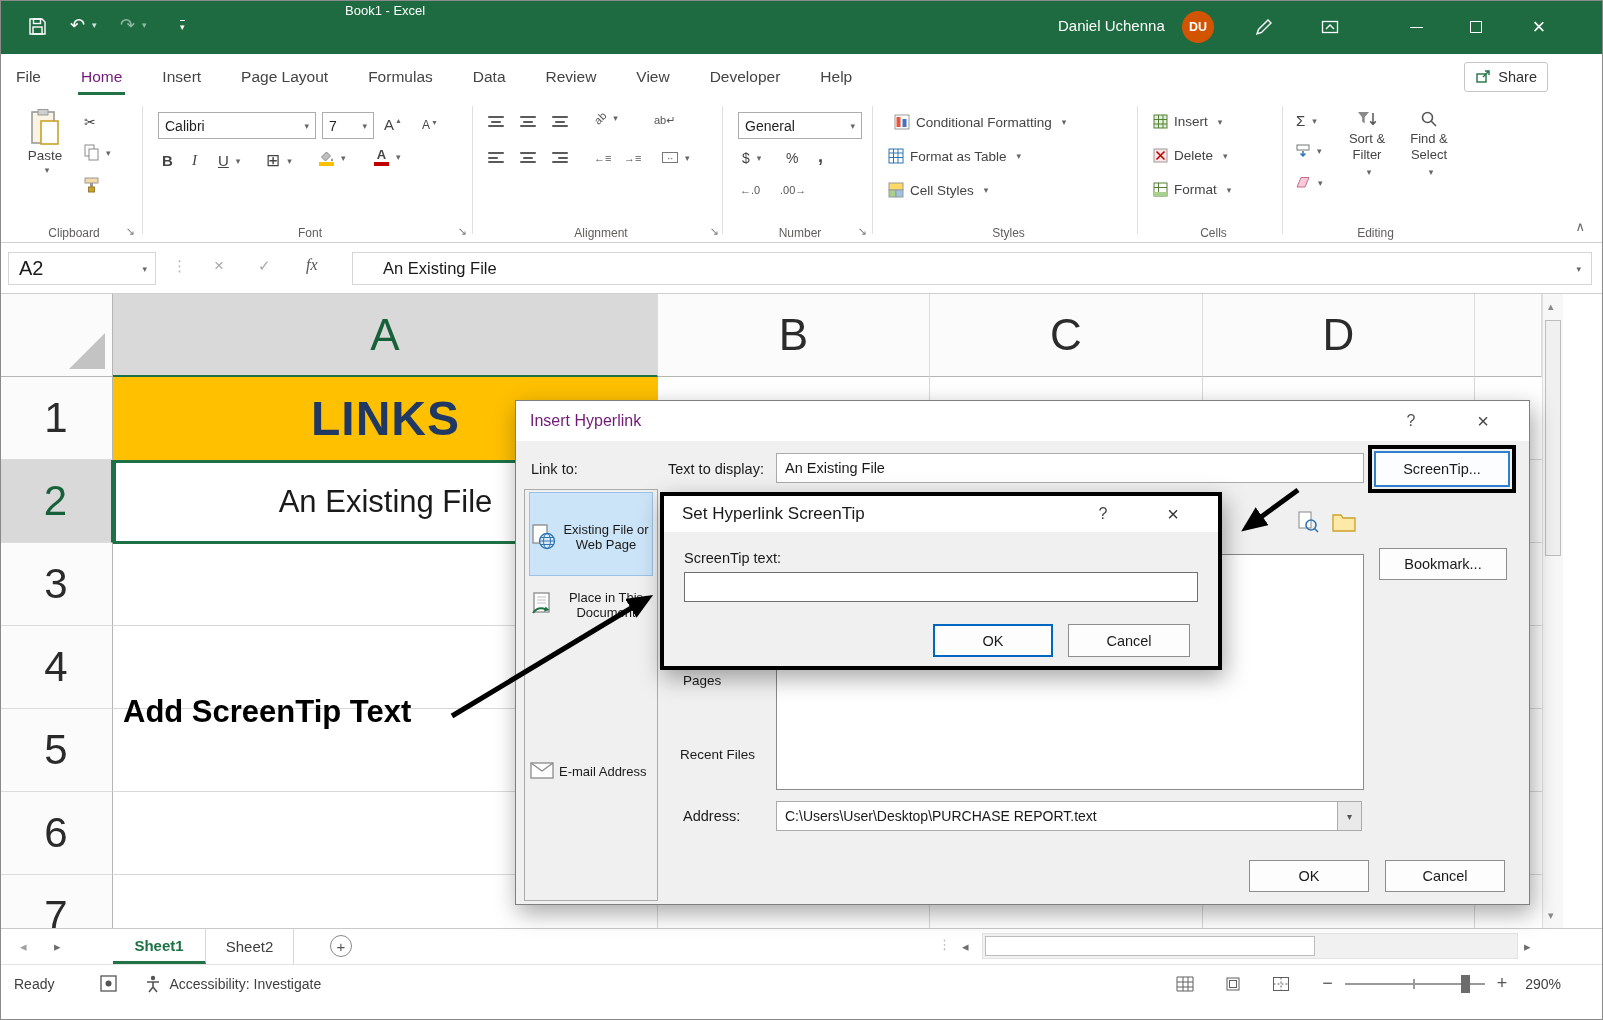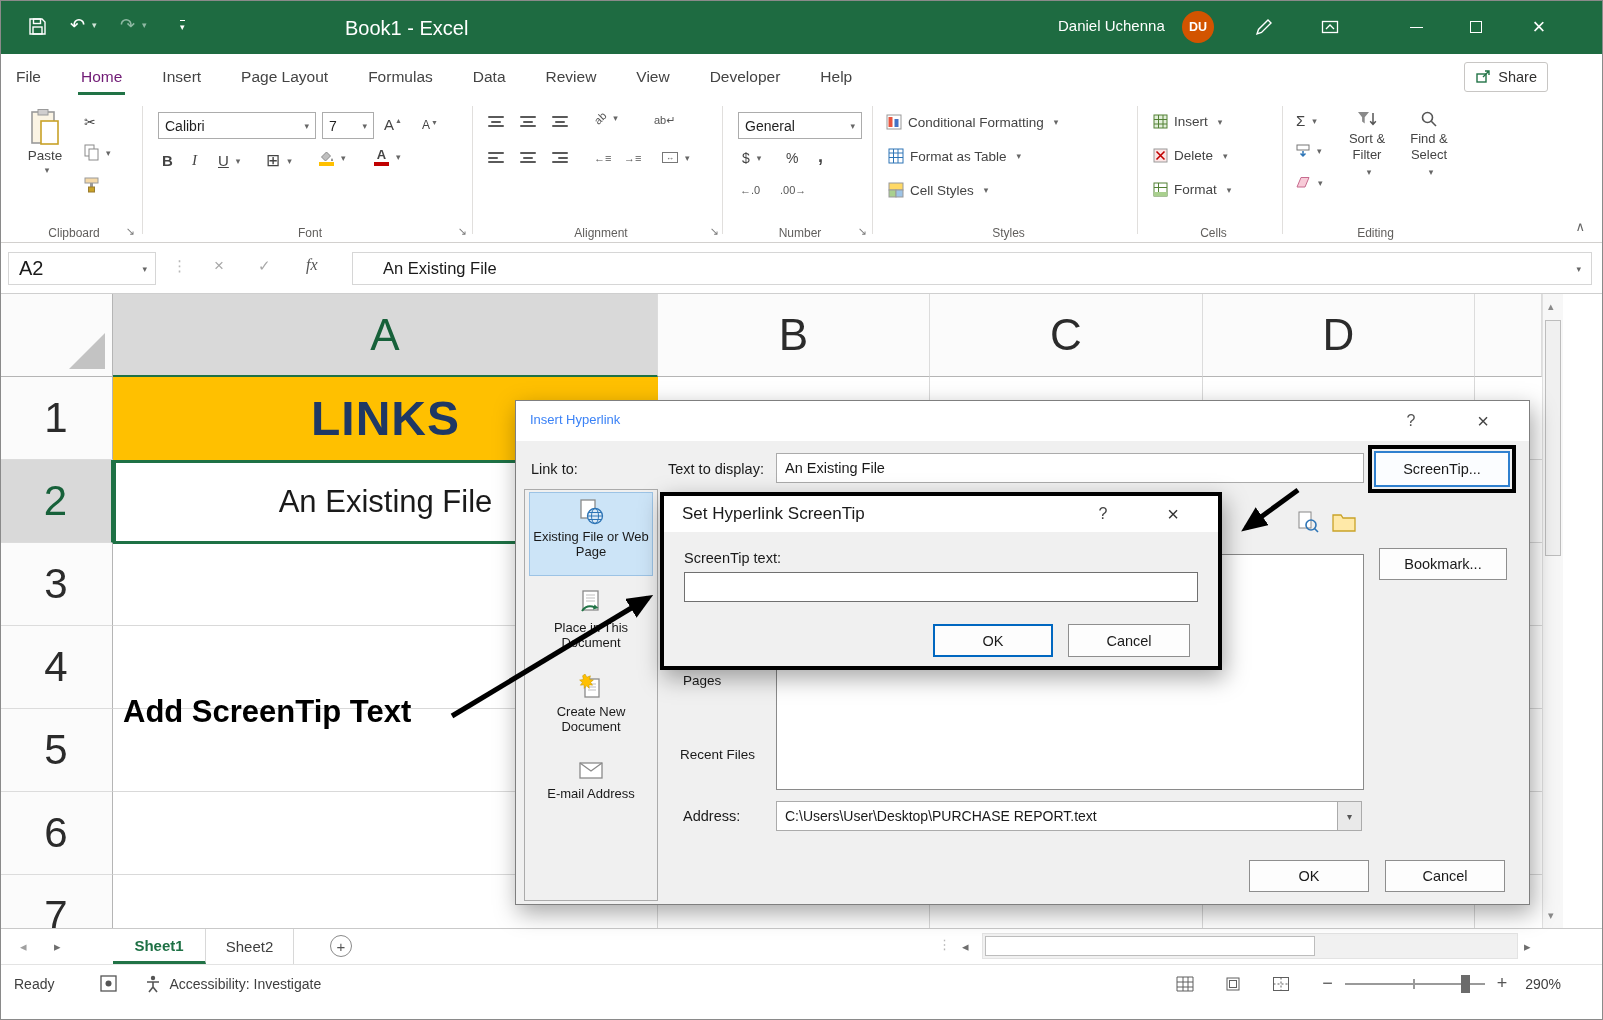--- a/index.html
+++ b/index.html
@@ -39,21 +39,21 @@
 
 #fbar{left:0;top:243px;width:1603px;height:51px;background:#fff;border-bottom:1px solid #CFCFCF}
 .fld{background:#fff;border:1px solid #ABABAB;font-size:14.5px;color:#1a1a1a}
 
 .colhead{position:absolute;top:0;height:83px;display:flex;align-items:center;justify-content:center;font-size:44px;font-weight:400;color:#2b2b2b;background:#FBFBFB;border-right:1px solid #DCDCDC;border-bottom:1px solid #B5B5B5}
 .rowhead{position:absolute;left:0;width:113px;height:83px;display:flex;align-items:center;justify-content:center;font-size:42px;color:#2b2b2b;background:#FBFBFB;border-bottom:1px solid #DCDCDC;border-right:1px solid #B5B5B5}
 .selhead{background:#D9D9D9;color:#17613A}
 
 .dlg{position:absolute;background:#F0F0F0;box-shadow:3px 8px 22px rgba(0,0,0,.35)}
 .btn{background:#FDFDFD;border:1px solid #8E8E8E;font-size:14.5px;color:#1a1a1a;display:flex;align-items:center;justify-content:center}
-.ltype{position:absolute;left:4px;width:124px;display:flex;flex-direction:column;align-items:center;text-align:center;font-size:13px;color:#1a1a1a;gap:4px;padding-top:6px}
+.ltype{position:absolute;left:4px;width:124px;display:flex;flex-direction:row;align-items:center;text-align:center;font-size:13px;color:#1a1a1a;gap:4px;padding-top:6px}
 </style>
 </head>
 <body>
 
 <div id="titlebar" class="a">
   <div class="a ctr" style="left:28px;top:17px">
     <svg width="19" height="19" viewBox="0 0 19 19">
         <path d="M2 2 h12 l3 3 v12 h-15 z" fill="none" stroke="#fff" stroke-width="1.4"></path>
         <rect x="5.5" y="2" width="7" height="4.5" fill="none" stroke="#fff" stroke-width="1.4"></rect>
         <rect x="5" y="10" width="9" height="7" fill="none" stroke="#fff" stroke-width="1.4"></rect>
@@ -61,21 +61,21 @@
   </div>
   <div class="a fx" style="left:70px;top:14px;gap:3px">
       <span style="font-size:18px">↶</span>
       <span class="dd" style="color:#CFE3D7">▾</span>
     </div>
   <div class="a fx" style="left:120px;top:14px;gap:3px;color:#8FB9A3">
       <span style="font-size:18px">↷</span>
       <span class="dd" style="color:#8FB9A3">▾</span>
     </div>
   <div class="a" style="left:180px;top:20px;border-top:1.5px solid #fff;padding-top:1px;font-size:9px">▾</div>
-  <div class="a" style="left:345px;top:17px;font-size:20px">Book1 - Excel</div>
+  <div class="a" style="left:345px;top:3px;font-size:13px">Book1 - Excel</div>
   <div class="a" style="left:1058px;top:17px;font-size:15px">Daniel Uchenna</div>
   <div id="avatar" class="a ctr" style="left:1182px;top:11px">
       <span>DU</span>
     </div>
   <div class="a ctr" style="left:1254px;top:17px">
     <svg width="20" height="20" viewBox="0 0 20 20">
         <path d="M3 17 l1.5-4.5 L14 3 l3 3 -9.5 9.5 z" fill="none" stroke="#fff" stroke-width="1.4"></path>
       </svg>
   </div>
   <div class="a ctr" style="left:1320px;top:17px">
@@ -297,21 +297,21 @@
         <span>←.0</span>
       </div>
     <div class="rbtn" style="left:52px;top:84px;font-size:11px;color:#555">
         <span>.00→</span>
       </div>
     <span class="glabel">Number</span>
     <span class="launcher">↘</span>
   </div>
 
   <div class="group" style="left:878px;width:261px">
-    <div class="stk" style="left:8px;top:14px">
+    <div class="stk" style="left:16px;top:14px">
       <span>
           <svg width="16" height="16">
             <rect x="1" y="1" width="14" height="14" fill="#fff" stroke="#999"></rect>
             <rect x="2.5" y="3" width="4" height="10" fill="#E8553F"></rect>
             <rect x="8.5" y="5" width="4" height="8" fill="#4472C4"></rect>
           </svg>
         </span>
       <span>Conditional Formatting</span>
         <span class="dd">▾</span>
     </div>
@@ -496,21 +496,21 @@
 <div class="a" style="left:1542px;top:294px;width:21px;height:634px;background:#F7F7F7;border-left:1px solid #E0E0E0">
   <span style="position:absolute;left:5px;top:6px;color:#8a8a8a;font-size:11px">▴</span>
   <div style="position:absolute;left:2px;top:26px;width:16px;height:236px;background:#F0F0F0;border:1px solid #BDBDBD"></div>
   <span style="position:absolute;left:5px;bottom:6px;color:#8a8a8a;font-size:11px">▾</span>
 </div>
 
 <div class="a" style="left:123px;top:694px;font-size:31px;font-weight:800;color:#000;z-index:5">Add ScreenTip Text</div>
 
 <div class="dlg" style="left:515px;top:400px;width:1015px;height:505px;border:1px solid #7F7F7F;z-index:10">
   <div class="a" style="left:0;top:0;right:0;height:40px;background:#fff">
-    <span class="a" style="left:14px;top:11px;font-size:13px;color:#3b82f6">Insert Hyperlink</span>
+    <span class="a" style="left:14px;top:11px;font-size:16px;color:#701a75">Insert Hyperlink</span>
     <span class="a ctr" style="left:880px;top:6px;width:30px;height:28px;font-size:16px;color:#555">?</span>
     <span class="a ctr" style="left:950px;top:6px;width:34px;height:28px;font-size:20px;color:#444">×</span>
   </div>
   <span class="a" style="left:15px;top:60px;font-size:14.5px;color:#1a1a1a">Link to:</span>
   <span class="a" style="left:152px;top:60px;font-size:14.5px;color:#1a1a1a">Text to display:</span>
   <input class="a fld" style="left: 260px; top: 52px; width: 588px; height: 30px; padding: 0px 8px;" value="An Existing File">
   <div class="a" style="left:852px;top:44px;width:148px;height:48px;border:4px solid #000;background:#F0F0F0;padding:2px">
     <div class="btn" style="width:100%;height:100%;border:2px solid #2F80CF;background:#FBFDFF">
         <span>ScreenTip...</span>
       </div>
@@ -531,30 +531,20 @@
     <div class="ltype" style="top:94px">
       <span>
           <svg width="26" height="26">
             <rect x="5" y="1" width="15" height="19" fill="#fff" stroke="#8a8a8a" stroke-width="1.3"></rect>
             <path d="M8 5 h9 M8 8 h9 M8 11 h9" stroke="#BFBFBF"></path>
             <path d="M4 21 q5 -7 13 -3.5" fill="none" stroke="#217346" stroke-width="2"></path>
             <path d="M16.5 14.5 l4 3.5 -5.5 1.5 z" fill="#217346"></path>
           </svg>
         </span>
       <span>Place in This Document</span>
-    </div>
-    <div class="ltype" style="top:178px">
-      <span>
-          <svg width="26" height="26">
-            <rect x="7" y="5" width="14" height="18" fill="#fff" stroke="#8a8a8a" stroke-width="1.3"></rect>
-            <path d="M10 10 h8 M10 13 h8 M10 16 h8" stroke="#BFBFBF"></path>
-            <path d="M7 0 l1.8 3.2 3.6-1.4 -.8 3.6 3.8.6 -2.8 2.4 2 2.8 -3.6-.4 .2 3.6 -2.6-2.6 -2.4 2.6 -.2-3.6 -3.6.4 2-2.8 L1.6 6 l3.8-.6 -.8-3.6 z" fill="#FFC000" stroke="#BF9000" stroke-width=".5"></path>
-          </svg>
-        </span>
-      <span>Create New Document</span>
     </div>
     <div class="ltype" style="top:264px">
       <span>
           <svg width="26" height="22">
             <rect x="2" y="3" width="22" height="15" fill="#fff" stroke="#8a8a8a" stroke-width="1.3"></rect>
             <path d="M2 3 l11 8 11-8" fill="none" stroke="#8a8a8a" stroke-width="1.3"></path>
           </svg>
         </span>
       <span>E-mail Address</span>
     </div>

